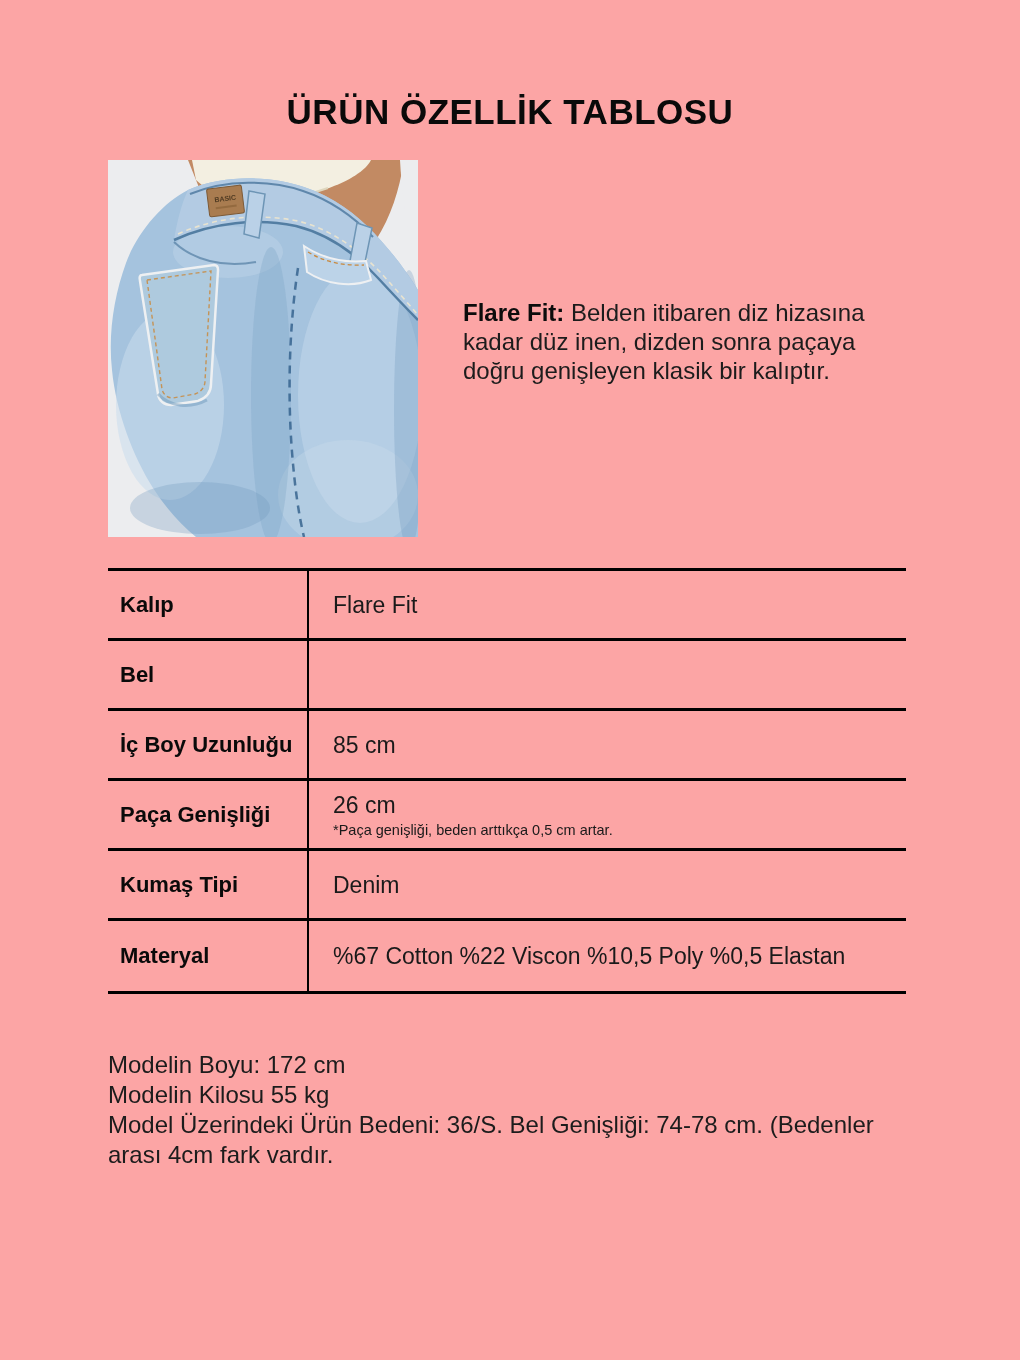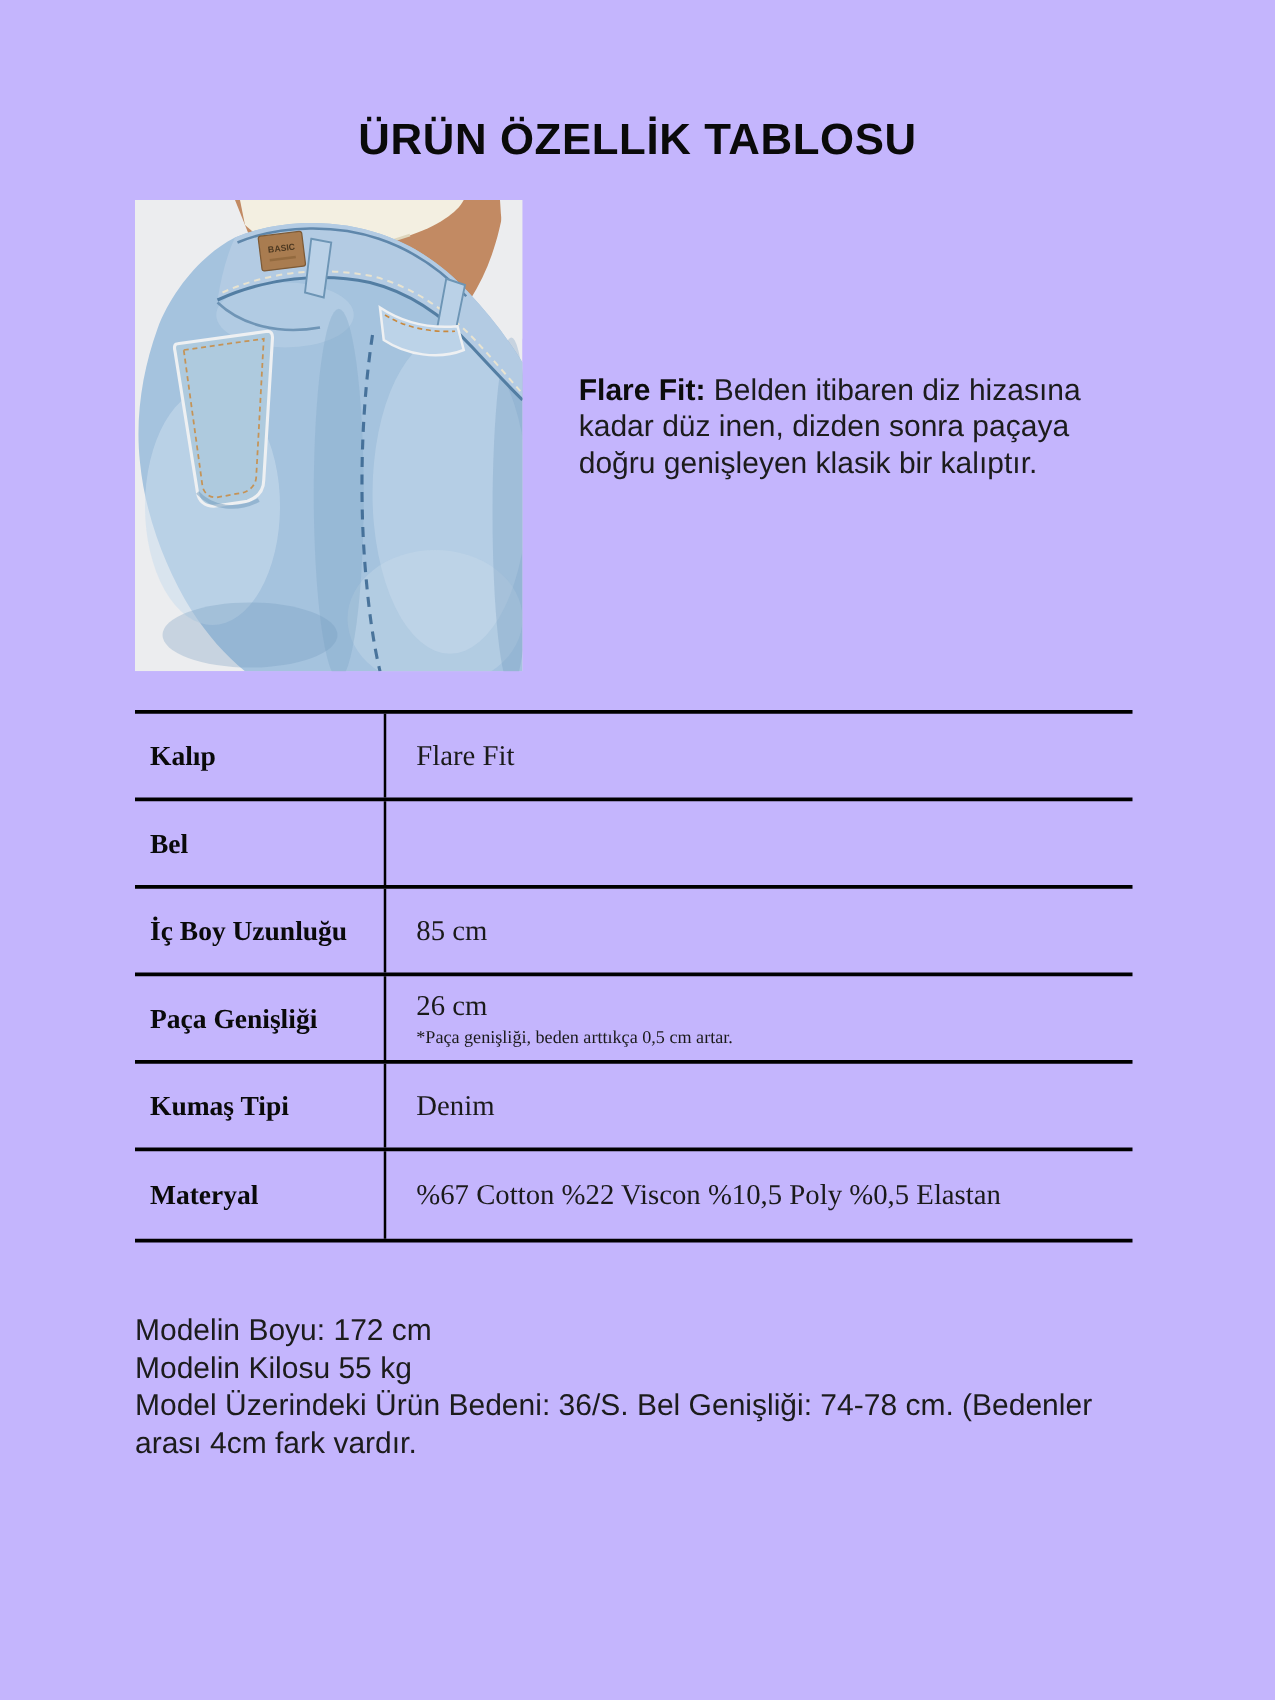--- a/index.html
+++ b/index.html
@@ -1,20 +1,20 @@
 <!DOCTYPE html>
 <html><head>
 <meta charset="utf-8">
 <style>
   html, body { margin: 0; padding: 0; background: #ffffff; }
   .page {
     position: relative;
     width: 1020px;
     height: 1360px;
-    background: #c4b5fd;
+    background: #fca5a5;
     overflow: hidden;
     font-family: "Liberation Sans", "DejaVu Sans", sans-serif;
     color: #111;
   }
   .title {
     position: absolute;
     top: 92px;
     left: 0;
     width: 100%;
     margin: 0;
@@ -48,21 +48,20 @@
     left: 108px;
     top: 568px;
     width: 798px;
     border-top: 3px solid #000;
     box-sizing: border-box;
   }
   .spec-row {
     display: flex;
     height: 67px;
     border-bottom: 3px solid #000;
-    font-family: Liberation Serif, serif;
   }
   .spec-row:last-child { height: 70px; }
   .cell-label {
     width: 187px;
     padding-left: 12px;
     border-right: 2px solid #000;
     display: flex;
     align-items: center;
     font-size: 22px;
     font-weight: 700;

